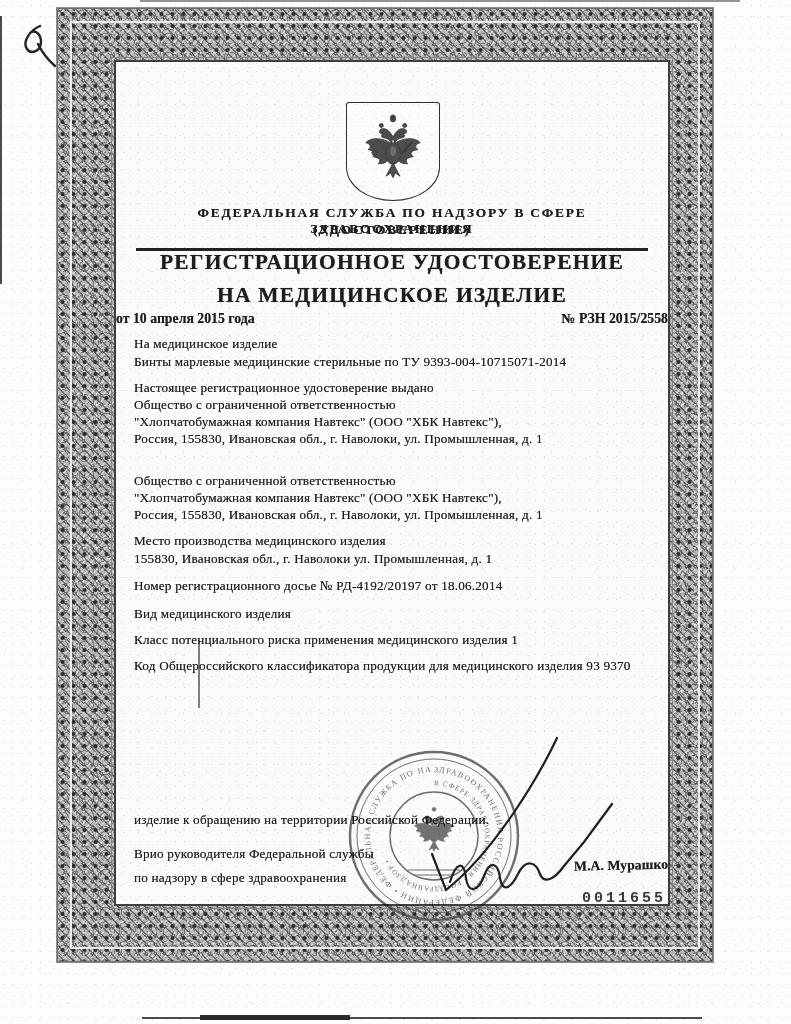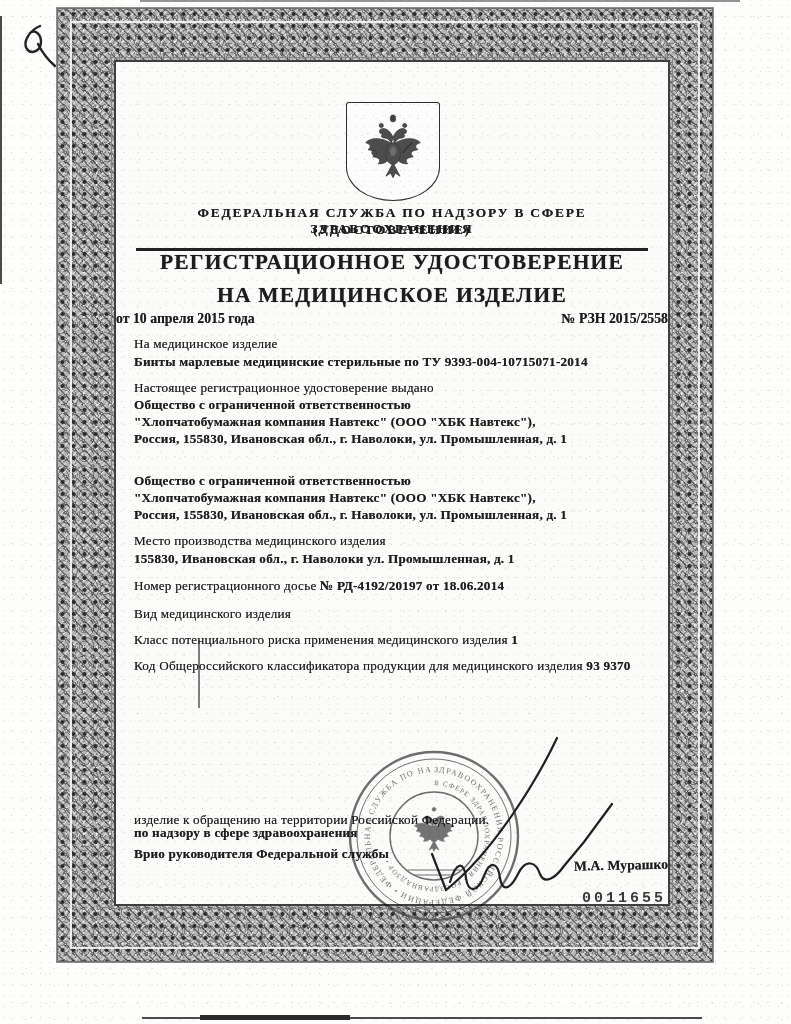--- a/index.html
+++ b/index.html
@@ -43,21 +43,21 @@
     position:absolute;left:114px;top:60px;width:552px;height:842px;
     background:#fbfbfa;
     border:2px solid #3f3f3f;
     outline:1px solid #858585;outline-offset:2px;
     z-index:5;
   }
   .abs{position:absolute;}
   .ctr{left:0;width:552px;text-align:center;}
   .ln{left:18px;width:520px;font-size:13.2px;line-height:17px;letter-spacing:.2px;
       text-shadow:0 0 .5px rgba(10,10,10,.6);}
-  .b{font-weight:700;}
+  .b{font-weight:400;}
   .agency{font-size:13.4px;letter-spacing:1.8px;font-weight:600;
           text-shadow:0 0 .6px rgba(10,10,10,.65);}
   .rule{left:20px;width:512px;height:2.5px;background:#222;}
   .title{font-size:21.5px;font-weight:700;letter-spacing:1.2px;
          text-shadow:0 0 .7px rgba(10,10,10,.7);}
   .dateline{display:flex;justify-content:space-between;gap:38px;font-size:13.8px;font-weight:700;
             text-shadow:0 0 .5px rgba(10,10,10,.6);}
   .emblem-box{
     left:230px;top:40px;width:92px;height:97px;
     border:1.5px solid #2e2e2e;
@@ -153,21 +153,21 @@
       <span>Код Общероссийского классификатора продукции для медицинского изделия</span>
       <span class="b">93 9370</span>
     </div>
 
 
     <div class="abs artifact" style="left:82px;top:578px;width:1.5px;height:68px;opacity:.6;"></div>
 
     <div class="abs ln" style="top:749px;">изделие к обращению на территории Российской Федерации.</div>
 
     <div class="abs ln b" style="top:783px;">Врио руководителя Федеральной службы</div>
-    <div class="abs ln b" style="top:762px;">по надзору в сфере здравоохранения</div>
+    <div class="abs ln b" style="top:807px;">по надзору в сфере здравоохранения</div>
 
     <svg class="abs stamp-svg" style="left:230px;top:686px;" width="176" height="176" viewBox="0 0 176 176">
       <defs>
         <path id="arcOut" d="M88,24 A64,64 0 1 1 87.9,24"></path>
         <path id="arcIn" d="M88,37 A51,51 0 1 1 87.9,37"></path>
       </defs>
       <g fill="none" stroke="#4f4f4f">
         <circle cx="88" cy="88" r="84" stroke-width="2.4"></circle>
         <circle cx="88" cy="88" r="77" stroke-width="1"></circle>
         <circle cx="88" cy="88" r="44" stroke-width="1.4"></circle>

